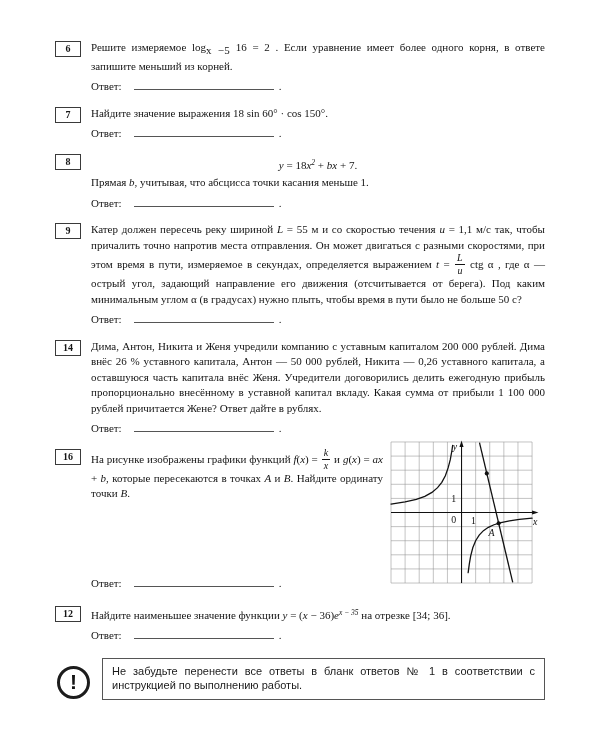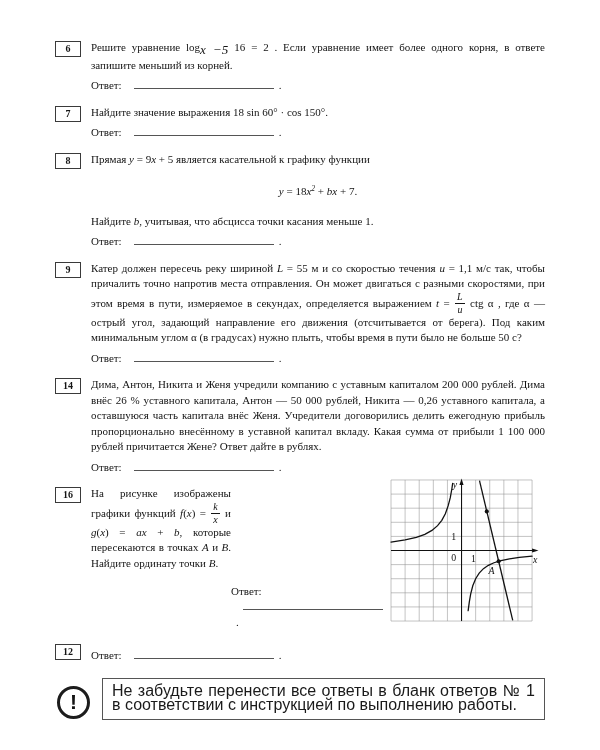--- a/index.html
+++ b/index.html
@@ -10,86 +10,85 @@
   }
   .page{padding:40px 55px 0 55px;position:relative;}
   .problem{display:flex;align-items:flex-start;margin-bottom:11px;}
   .pnum{
     flex:none;width:24px;height:14px;margin-right:10px;margin-top:1px;
     border:1px solid #3a3a3a;text-align:center;
     font-weight:bold;font-size:10px;line-height:14px;
   }
   .pbody{flex:1;min-width:0;}
   .ptext{margin:0;text-align:justify;}
-  .centerline{margin:14px 0;text-align:center;font-family:Liberation Serif, serif;}
+  .centerline{margin:2px 0;text-align:center;font-family:Liberation Serif, serif;}
   .answer{margin:5px 0 0 0;}
   .answer .blank{
     display:inline-block;width:140px;height:9px;
     border-bottom:1px solid #555;margin-left:12px;
   }
   .answer .dot{margin-left:5px;}
   .sg-i{font-style:italic;}
   .sg-r{font-style:normal;}
-  .sg-sub{font-size:13px;font-style:italic;vertical-align:-3px;letter-spacing:0.3px;}
+  .sg-sub{font-size:11px;vertical-align:-3px;letter-spacing:0.3px;}
   .sg-sup{font-size:7.5px;font-style:italic;vertical-align:4px;}
   .frac{
     display:inline-block;vertical-align:-0.55em;text-align:center;
     line-height:1;margin:0 1px;
   }
   .frac .fn{display:block;font-style:italic;font-size:10px;
     border-bottom:0.8px solid #141414;padding:0 2px 1px 2px;}
   .frac .fd{display:block;font-style:italic;font-size:10px;padding-top:1px;}
   
   .p11-row{display:flex;justify-content:space-between;min-height:146px;}
-  .p11-left{width:292px;display:flex;flex-direction:row;}
+  .p11-left{width:292px;display:flex;flex-direction:column;}
   .p11-left .answer{margin-top:auto;margin-bottom:2px;}
   .p11-fig{flex:none;width:150px;margin-top:-8px;margin-right:6px;}
   
   .note{display:flex;align-items:flex-start;margin:14px 0 0 0;}
   .note-icon{
     flex:none;width:27px;height:27px;border:3px solid #1c1c1c;border-radius:50%;
     text-align:center;font-family:"Liberation Sans",sans-serif;
     font-weight:bold;font-size:21px;line-height:26px;margin:8px 12px 0 2px;
   }
   .note-box{
     flex:1;border:1px solid #555;padding:5px 9px 6px 9px;
     font-family:"Liberation Sans","DejaVu Sans",sans-serif;
-    font-size:16px;line-height:14.5px;color:#1a1a1a;
+    font-size:11px;line-height:14.5px;color:#1a1a1a;
   }
   .note-box p{margin:0;text-align:justify;}
   svg text{font-family:"Liberation Serif","DejaVu Serif",serif;font-size:10px;fill:#111;}
   svg .it{font-style:italic;}
 </style>
 </head>
 <body>
 
 <div class="page">
 
   <section class="problem">
     <div class="pnum">6</div>
     <div class="pbody">
-      <p class="ptext"><span>Решите уравнение </span><span class="sg-r">log</span><span class="sg-sub">x −5</span><span> 16 = 2 . Если уравнение имеет более одного корня, в ответе запишите меньший из корней.</span></p>
+      <p class="ptext"><span>Решите измеряемое </span><span class="sg-r">log</span><span class="sg-sub">x −5</span><span> 16 = 2 . Если уравнение имеет более одного корня, в ответе запишите меньший из корней.</span></p>
       <p class="answer"><span>Ответ:</span><span class="blank"></span><span class="dot">.</span></p>
     </div>
   </section>
 
   <section class="problem">
     <div class="pnum">7</div>
     <div class="pbody">
       <p class="ptext"><span>Найдите значение выражения 18 sin 60° · cos 150°.</span></p>
       <p class="answer"><span>Ответ:</span><span class="blank"></span><span class="dot">.</span></p>
     </div>
   </section>
 
   <section class="problem">
     <div class="pnum">8</div>
     <div class="pbody">
-      <p class="ptext"><span>Прямая </span><span class="sg-i">y</span><span> = 9</span><span class="sg-i">x</span><span> + 5 является касательной к графику функции</span></p>
       <p class="centerline"><span class="sg-i">y</span><span> = 18</span><span class="sg-i">x</span><span class="sg-sup">2</span><span> + </span><span class="sg-i">bx</span><span> + 7.</span></p>
-      <p class="ptext"><span>Найдите </span><span class="sg-i">b</span><span>, учитывая, что абсцисса точки касания меньше 1.</span></p>
+      <p class="ptext"><span>Прямая </span><span class="sg-i">b</span><span>, учитывая, что абсцисса точки касания меньше 1.</span></p>
       <p class="answer"><span>Ответ:</span><span class="blank"></span><span class="dot">.</span></p>
     </div>
   </section>
 
   <section class="problem">
     <div class="pnum">9</div>
     <div class="pbody">
       <p class="ptext"><span>Катер должен пересечь реку шириной </span><span class="sg-i">L</span><span> = 55 м и со скоростью течения </span><span class="sg-i">u</span><span> = 1,1 м/с так, чтобы причалить точно напротив места отправления. Он может двигаться с разными скоростями, при этом время в пути, измеряемое в секундах, определяется выражением </span><span class="sg-i">t</span><span> = </span><span class="frac"><span class="fn">L</span><span class="fd">u</span></span><span> ctg α , где α — острый угол, задающий направление его движения (отсчитывается от берега). Под каким минимальным углом α (в градусах) нужно плыть, чтобы время в пути было не больше 50 с?</span></p>
       <p class="answer"><span>Ответ:</span><span class="blank"></span><span class="dot">.</span></p>
     </div>
@@ -160,20 +159,21 @@
             <text class="it" x="104" y="97" text-anchor="middle">A</text>
           </svg>
         </div>
       </div>
     </div>
   </section>
 
   <section class="problem">
     <div class="pnum">12</div>
     <div class="pbody">
+      <p class="ptext"><span>Найдите наименьшее значение функции </span><span class="sg-i">y</span><span> = (</span><span class="sg-i">x</span><span> − 36)</span><span class="sg-i">e</span><span class="sg-sup">x − 35</span><span> на отрезке [34; 36].</span></p>
       <p class="answer"><span>Ответ:</span><span class="blank"></span><span class="dot">.</span></p>
     </div>
   </section>
 
   <div class="note">
     <div class="note-icon">!</div>
     <div class="note-box">
       <p>Не забудьте перенести все ответы в бланк ответов № 1 в соответствии с инструкцией по выполнению работы.</p>
     </div>
   </div>

